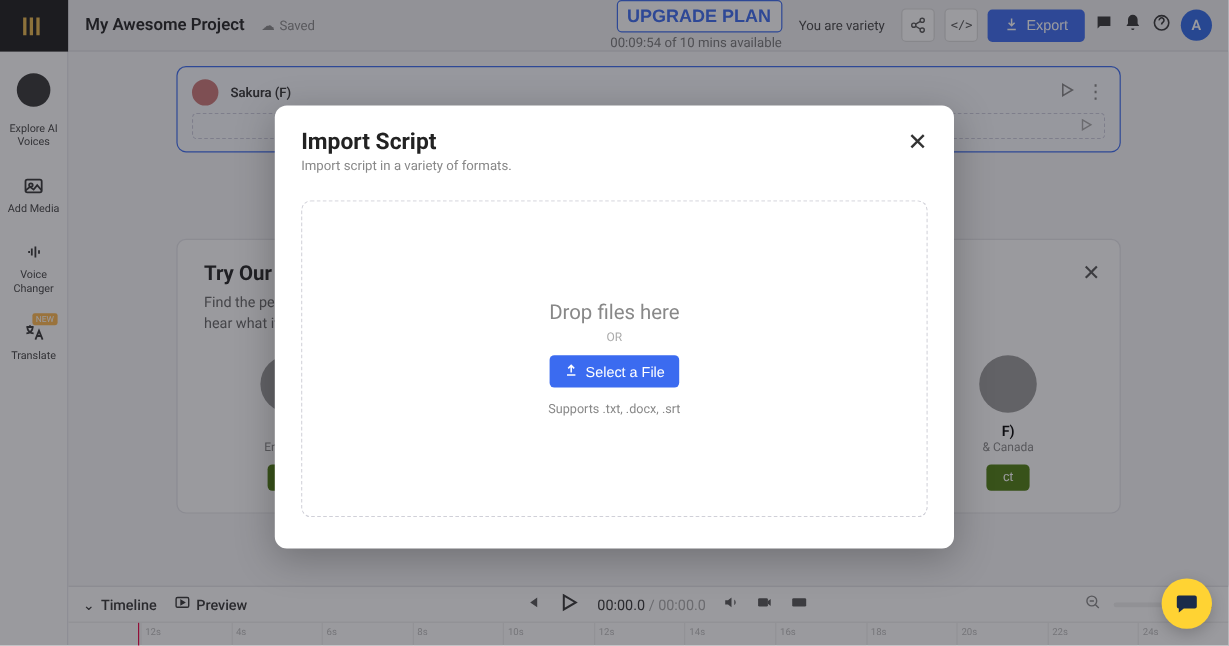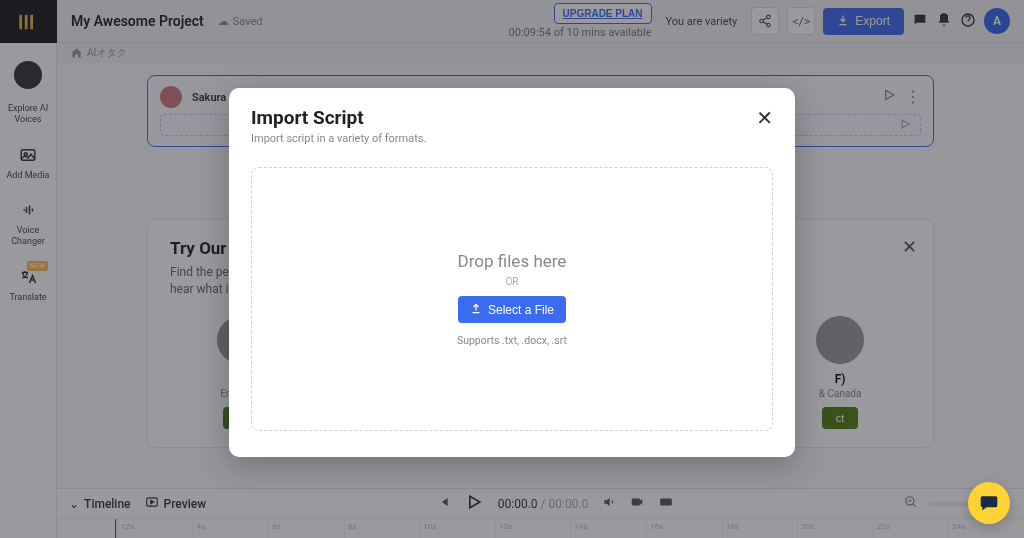--- a/index.html
+++ b/index.html
@@ -89,26 +89,25 @@
       display: flex;
       align-items: center;
       gap: 4px;
     }
     .topbar-center { flex: 1; display: flex; justify-content: flex-end; align-items: center; gap: 10px; }
     .time-available { font-size: 11px; color: #777; }
     .upgrade-btn {
       border: 1px solid #3b6bf0;
       color: #3b6bf0;
       background: #fff;
-      font-size: 10px;
+      font-size: 15px;
       font-weight: 600;
       padding: 4px 8px;
       border-radius: 4px;
       cursor: pointer;
-      text-decoration: underline;
     }
     .editing-label { font-size: 11px; color: #444; margin-left: 14px; }
     .topbar-right { display: flex; align-items: center; gap: 8px; margin-left: 14px; }
     .icon-btn {
       width: 28px;
       height: 28px;
       border: 1px solid #ddd;
       border-radius: 4px;
       background: #fff;
       display: flex;
@@ -416,28 +415,20 @@
             </svg>
         </span>
         <span class="topbar-icon">
           <svg width="16" height="16" viewBox="0 0 24 24" fill="none" stroke="#333" stroke-width="2">
               <circle cx="12" cy="12" r="9"></circle>
               <path d="M9 9a3 3 0 115 2c-1 1-2 1.5-2 3M12 18h.01"></path>
             </svg>
         </span>
         <div class="user-avatar">A</div>
       </div>
-    </div>
-    <div class="subheader">
-      <span>
-        <svg width="11" height="11" viewBox="0 0 24 24" fill="#999">
-            <path d="M3 11l9-8 9 8v10a2 2 0 01-2 2h-4v-7h-6v7H5a2 2 0 01-2-2z"></path>
-          </svg>
-      </span>
-      <span>AIオタク</span>
     </div>
 
     <div class="canvas">
       <div class="voice-block">
         <div class="voice-row">
           <div class="voice-avatar"></div>
           <span class="voice-name">Sakura (F)</span>
           <div class="voice-actions">
             <span>
               <svg width="16" height="16" viewBox="0 0 24 24" fill="none" stroke="#888" stroke-width="2">

